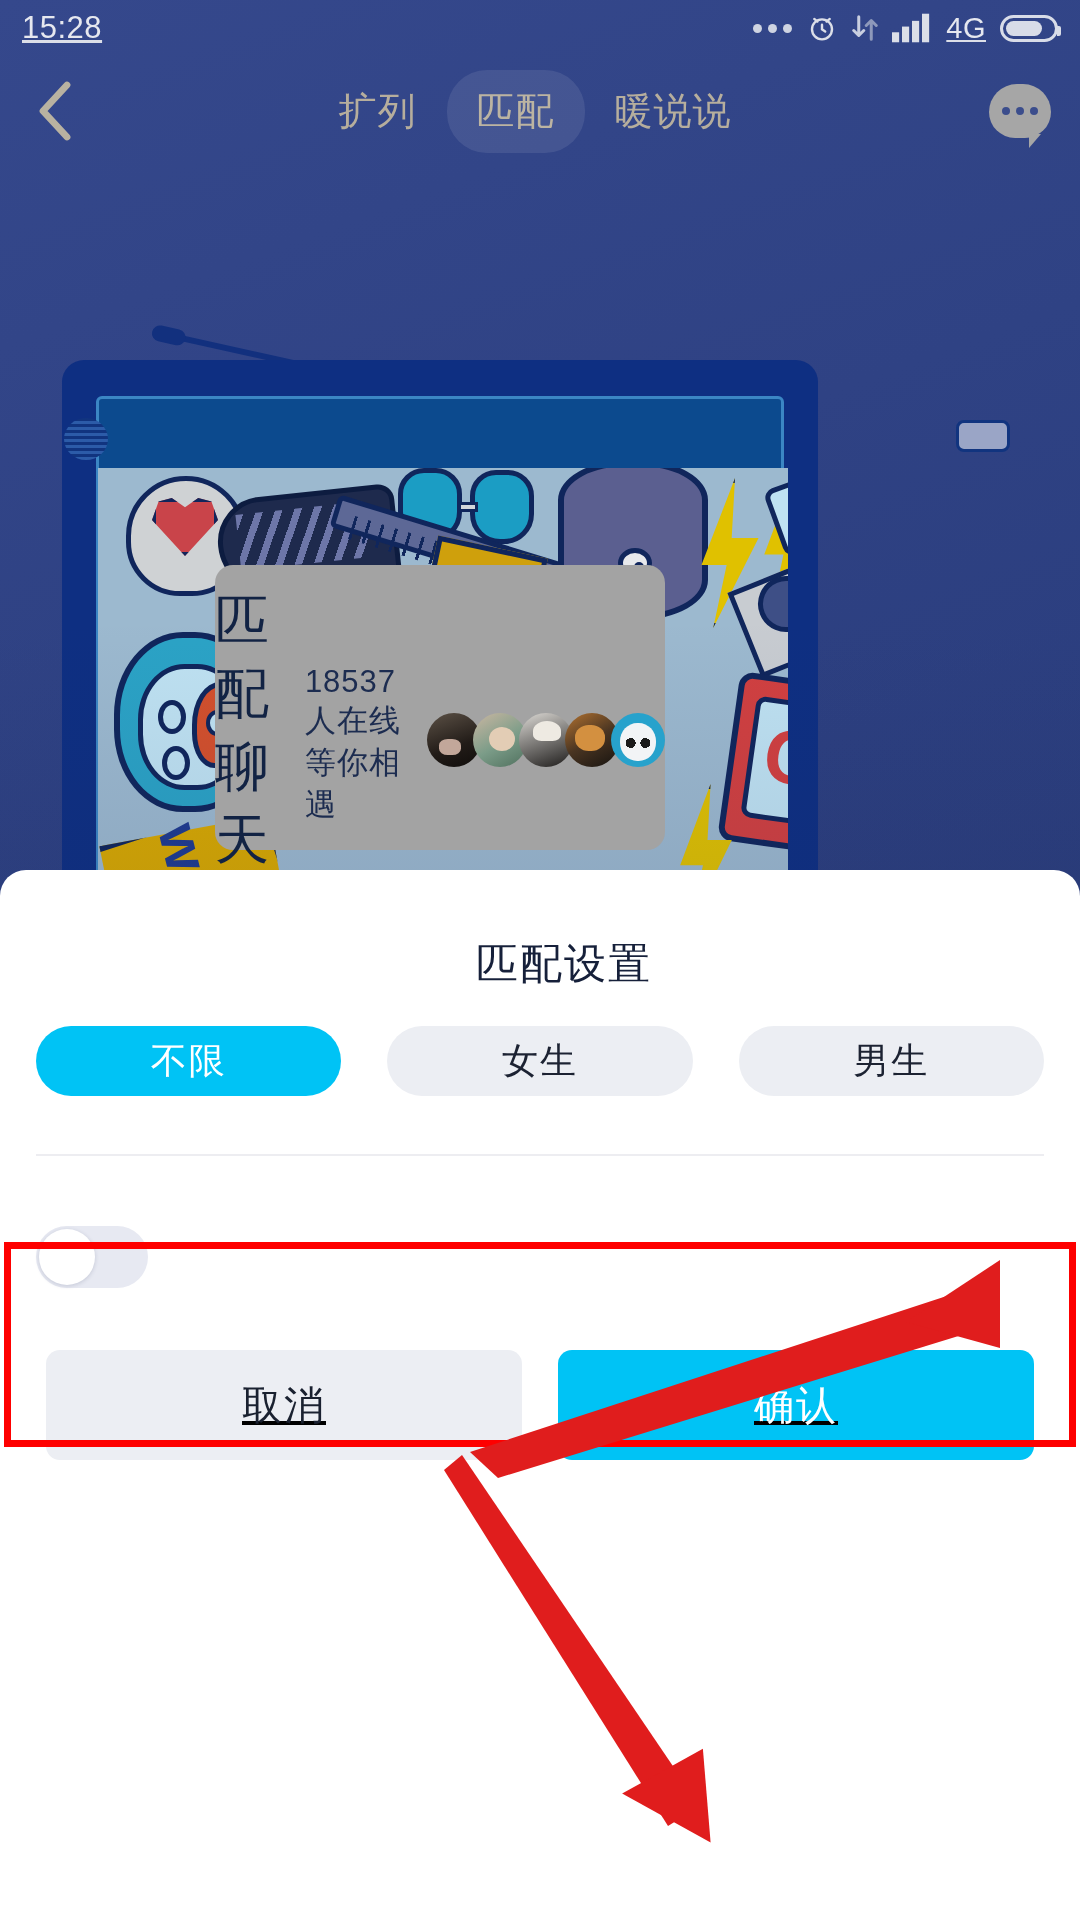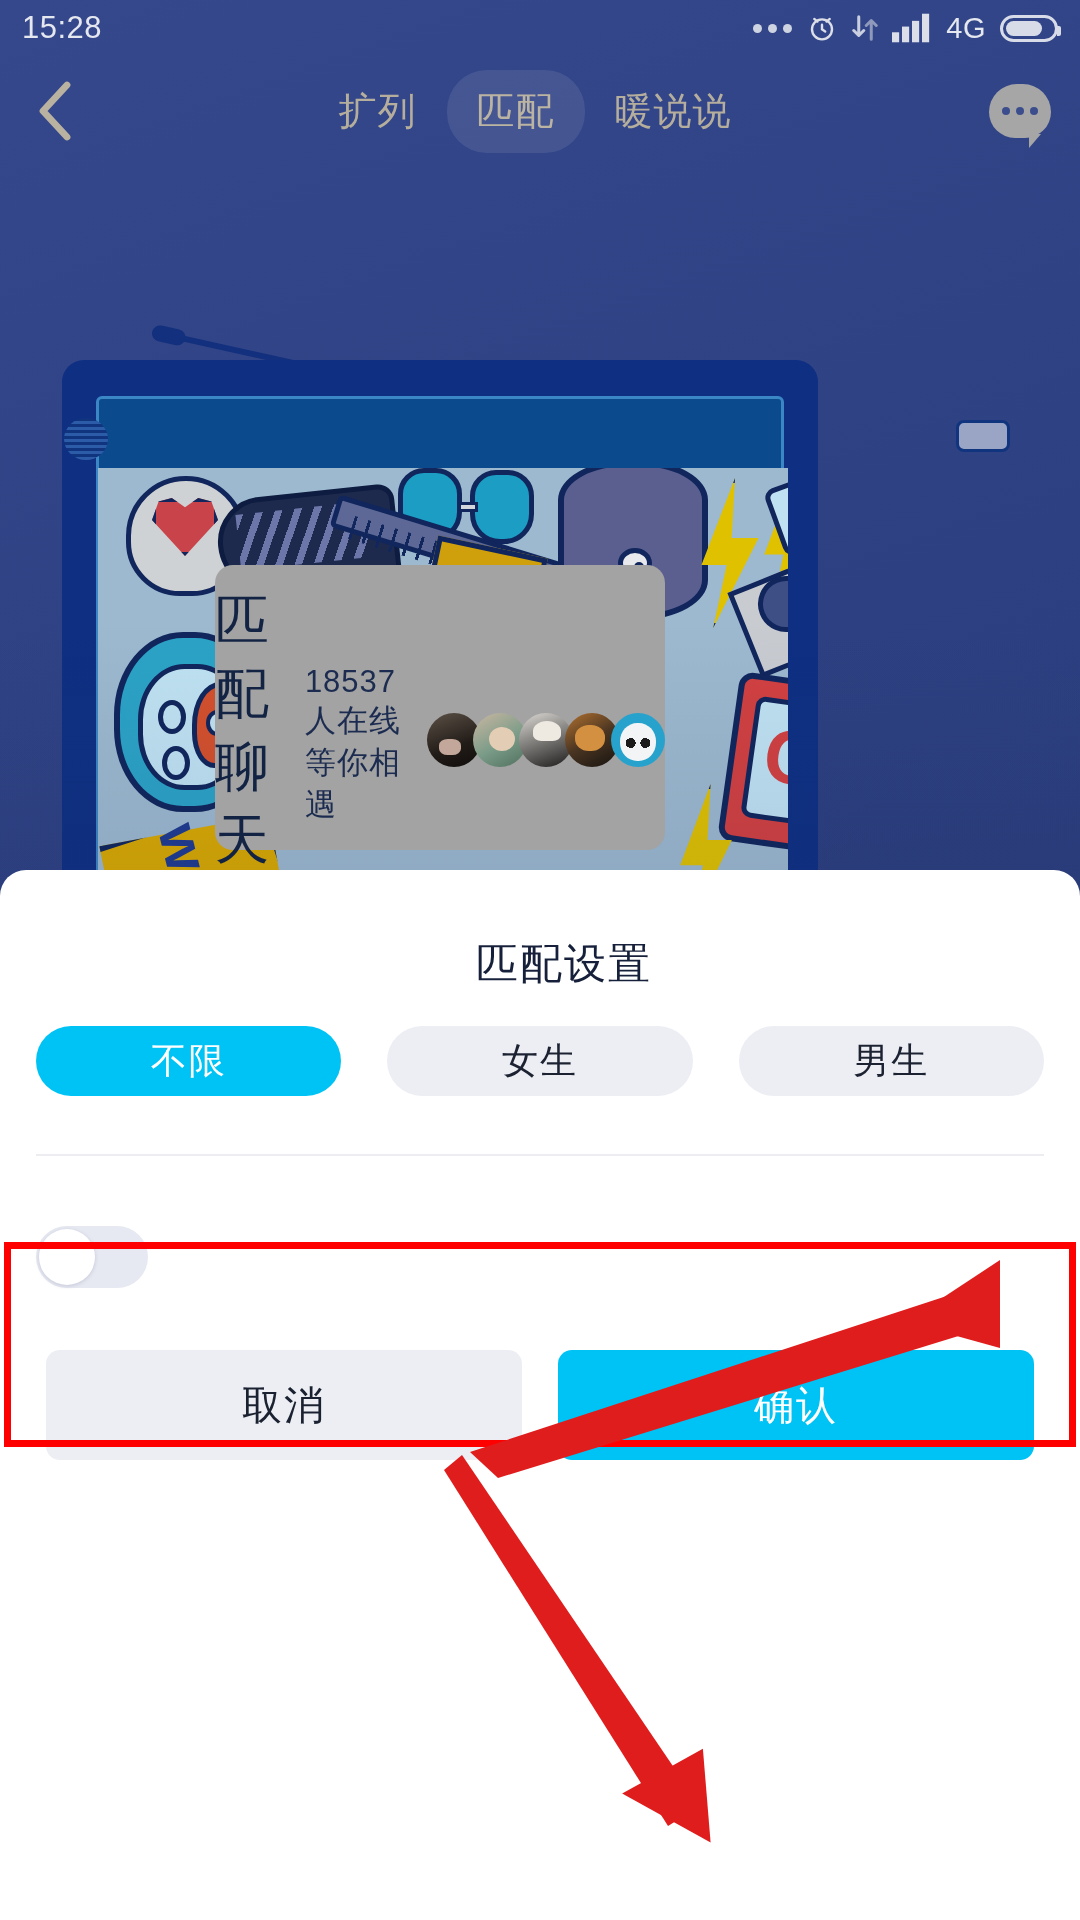--- a/index.html
+++ b/index.html
@@ -7,21 +7,21 @@
     width:1080px; height:1920px;
     font-family:"Liberation Sans", "DejaVu Sans", sans-serif;
     overflow:hidden; background:#2e4183;
   }
   #screen { position:relative; width:1080px; height:1920px; overflow:hidden; }
 
   
   .statusbar {
     position:absolute; top:0; left:0; width:1080px; height:56px;
     display:flex; align-items:center; justify-content:space-between;
-    padding:0 22px; color:#dcdfe8; z-index:30;
+    padding:0 22px; color:#dcdfe8; z-index:30;text-decoration:underline;
   }
   .sb-time { font-size:31px; letter-spacing:0.5px; color:#e6e8ef; }
   .sb-right { display:flex; align-items:center; gap:14px; }
   .sb-dots { display:flex; gap:6px; align-items:center; }
   .sb-dots i { width:9px; height:9px; border-radius:50%; background:#cfd4e2; display:block; }
   .sb-icon { display:block; }
   .sb-4g { font-size:29px; color:#e6e8ef; letter-spacing:0.5px; }
   .sb-batt {
     width:58px; height:27px; border:3px solid #d8dce8; border-radius:14px;
     position:relative; display:flex; align-items:center; padding:3px;
@@ -198,21 +198,21 @@
   .dnd-sub { font-size:31px; color:#9a9ba2; margin-top:12px; letter-spacing:1px; }
   .switch {
     width:112px; height:62px; border-radius:34px; background:#e7e9f2; position:relative;
     margin-top:18px; flex:none;
   }
   .switch i {
     position:absolute; left:3px; top:3px; width:56px; height:56px; border-radius:50%;
     background:#ffffff; box-shadow:0 1px 4px rgba(40,50,90,0.18); display:block;
   }
 
-  .actions { display:flex; gap:36px; padding:62px 46px 0 46px; }
+  .actions { display:flex; gap:36px; padding:62px 46px 0 46px;text-decoration:underline; }
   .btn {
     flex:1; height:110px; border-radius:14px; display:flex; align-items:center; justify-content:center;
     font-size:40px; letter-spacing:2px;
   }
   .btn-cancel { background:#eceef3; color:#1a2130; }
   .btn-ok { background:#00c3f5; color:#ffffff; }
 
   
   .anno-box {
     position:absolute; left:4px; top:1242px; width:1072px; height:205px;

